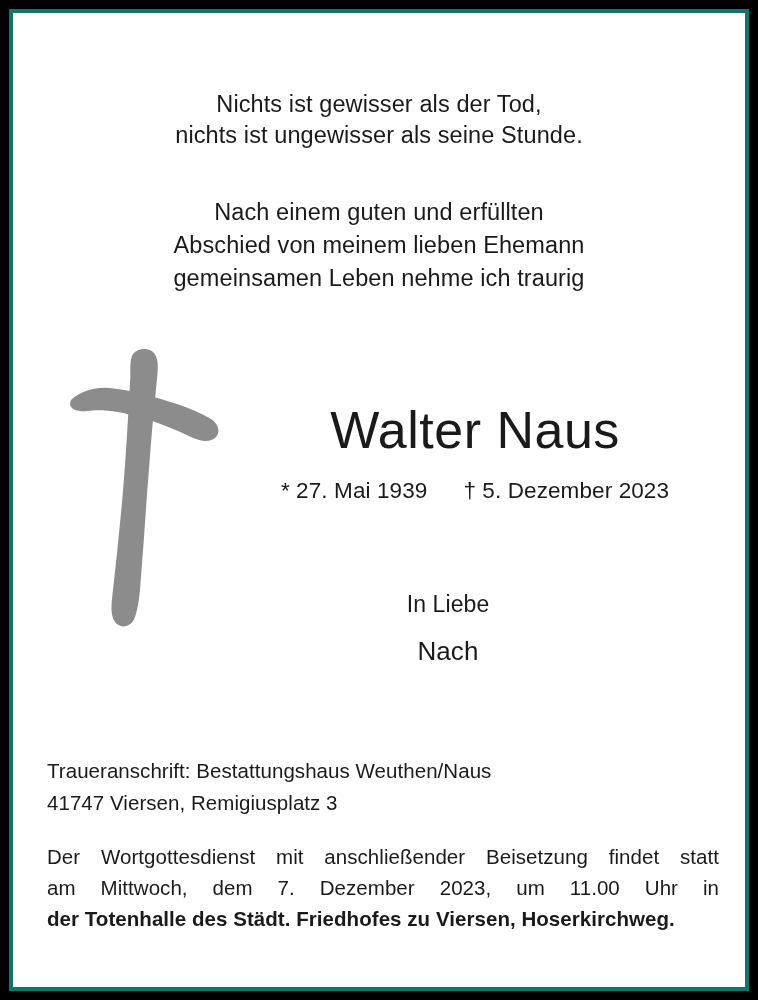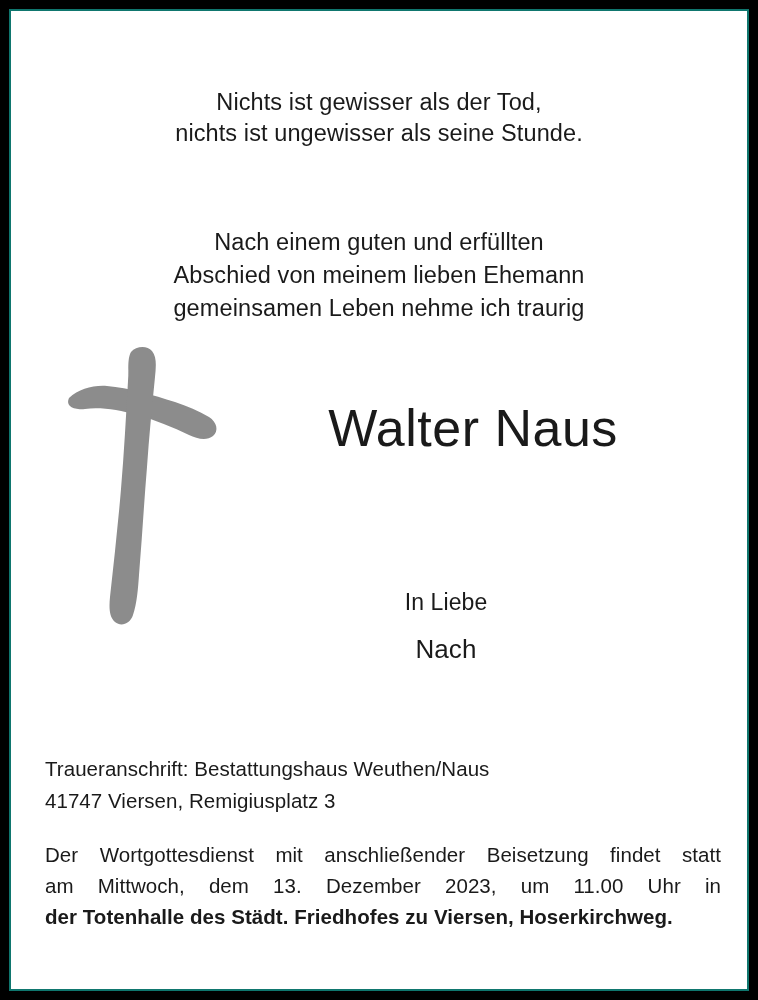--- a/index.html
+++ b/index.html
@@ -21,21 +21,21 @@
     box-sizing: border-box;
     background: #000000;
     padding: 9px;
   }
   .obituary-frame {
     position: relative;
     width: 100%;
     height: 100%;
     box-sizing: border-box;
     background: #ffffff;
-    border: 2px solid #0f766e;
+    border: 4px solid #0f766e;
     padding: 0;
   }
   .obituary-inner {
     position: relative;
     width: 100%;
     height: 100%;
     box-sizing: border-box;
     padding: 14px 18px 16px 18px;
   }
 
@@ -45,21 +45,21 @@
     font-size: 23.5px;
     line-height: 1.33;
     letter-spacing: 0.1px;
   }
   .verse .line {
     display: block;
     white-space: nowrap;
   }
 
   .intro {
-    margin-top: 76px;
+    margin-top: 44px;
     text-align: center;
     font-size: 23.5px;
     line-height: 1.42;
     letter-spacing: 0.1px;
   }
   .intro .line {
     display: block;
     white-space: nowrap;
   }
 
@@ -167,33 +167,37 @@
         <svg width="170" height="285" viewBox="0 0 170 285" xmlns="http://www.w3.org/2000/svg">
           <g fill="#8c8c8c">
             <path d="M12 53 C22 44 36 40 50 41 C72 43 96 50 118 57 C130 61 142 66 152 72 C160 77 162 86 156 91 C150 96 140 94 132 90 C116 82 98 75 80 70 C62 65 44 62 28 64 C18 65 8 62 12 53 Z"></path>
             <path d="M74 7 C79 1 90 0 95 6 C100 12 99 22 98 32 C95 62 92 92 90 122 C87 158 85 194 82 230 C81 244 80 258 76 270 C73 279 64 282 58 277 C52 272 52 262 53 252 C57 216 61 180 64 144 C67 108 69 72 71 36 C72 26 70 14 74 7 Z"></path>
           </g>
         </svg>
       </div>
 
       <div class="name-block">
         <div class="deceased-name">Walter Naus</div>
+        <div class="dates">
+          <span>* 27. Mai 1939</span>
+          <span>† 5. Dezember 2023</span>
+        </div>
       </div>
 
       <div class="closing">
         <div class="in-liebe">In Liebe</div>
         <div class="signer">Nach</div>
       </div>
 
       <div class="address-block">
         <span class="line">Traueranschrift: Bestattungshaus Weuthen/Naus</span>
         <span class="line">41747 Viersen, Remigiusplatz 3</span>
       </div>
 
       <div class="service-block">
         <span class="line">Der Wortgottesdienst mit anschließender Beisetzung findet statt</span>
-        <span class="line">am Mittwoch, dem 13. Dezember 2023, um 11.00 Uhr in</span>
+        <span class="line">am Mittwoch, dem 7. Dezember 2023, um 11.00 Uhr in</span>
         <span class="line last">der Totenhalle des Städt. Friedhofes zu Viersen, Hoserkirchweg.</span>
       </div>
 
     </div>
   </div>
 </div>
 
 </body></html>

